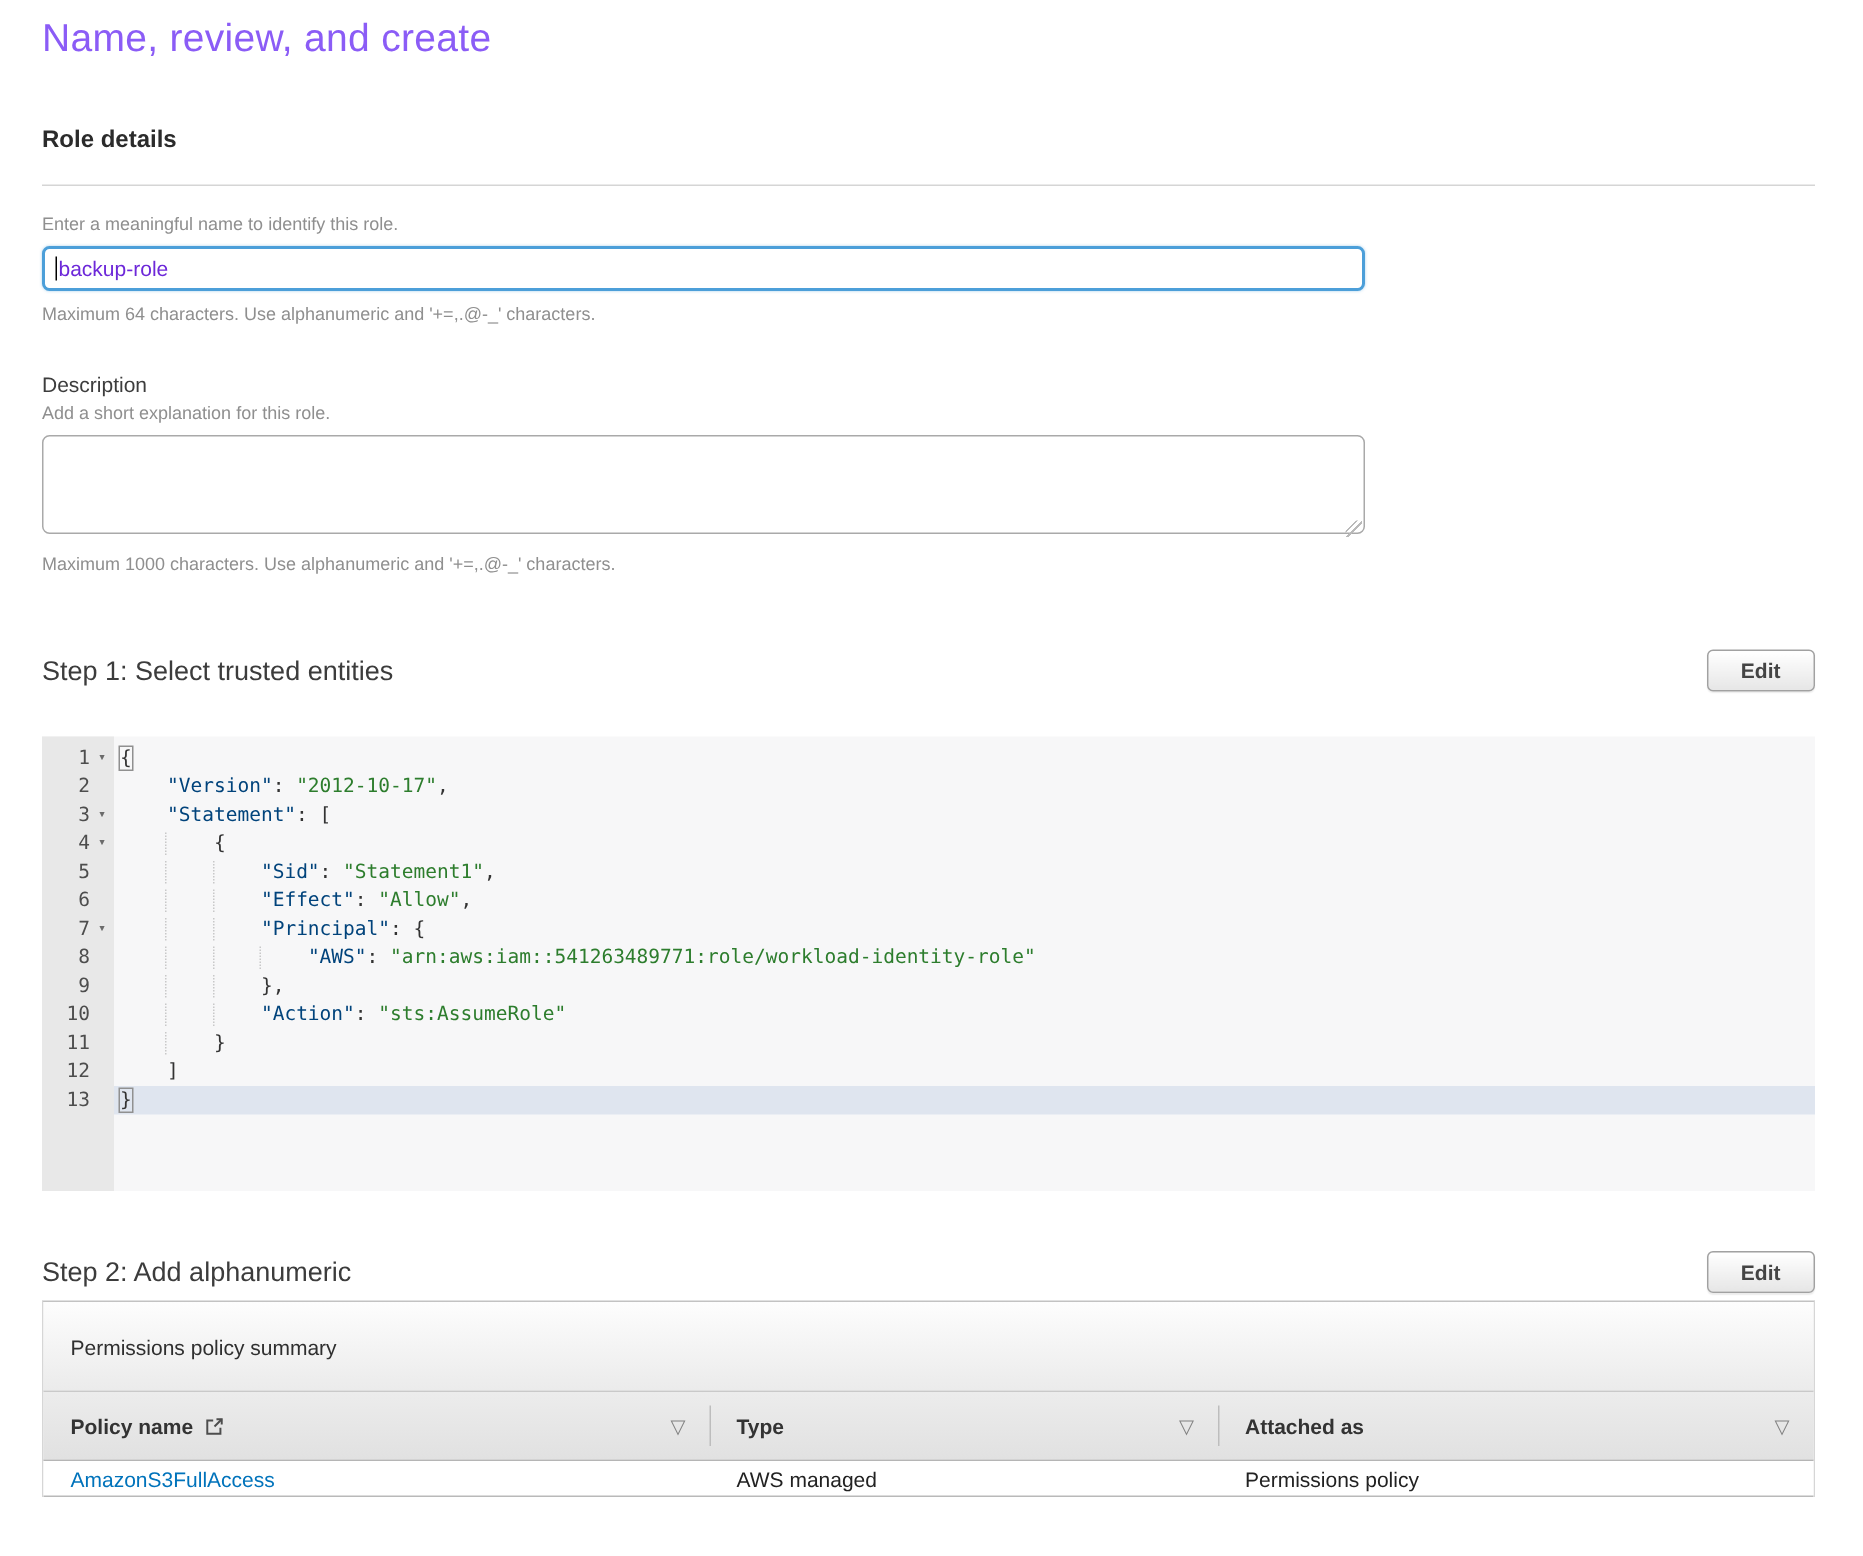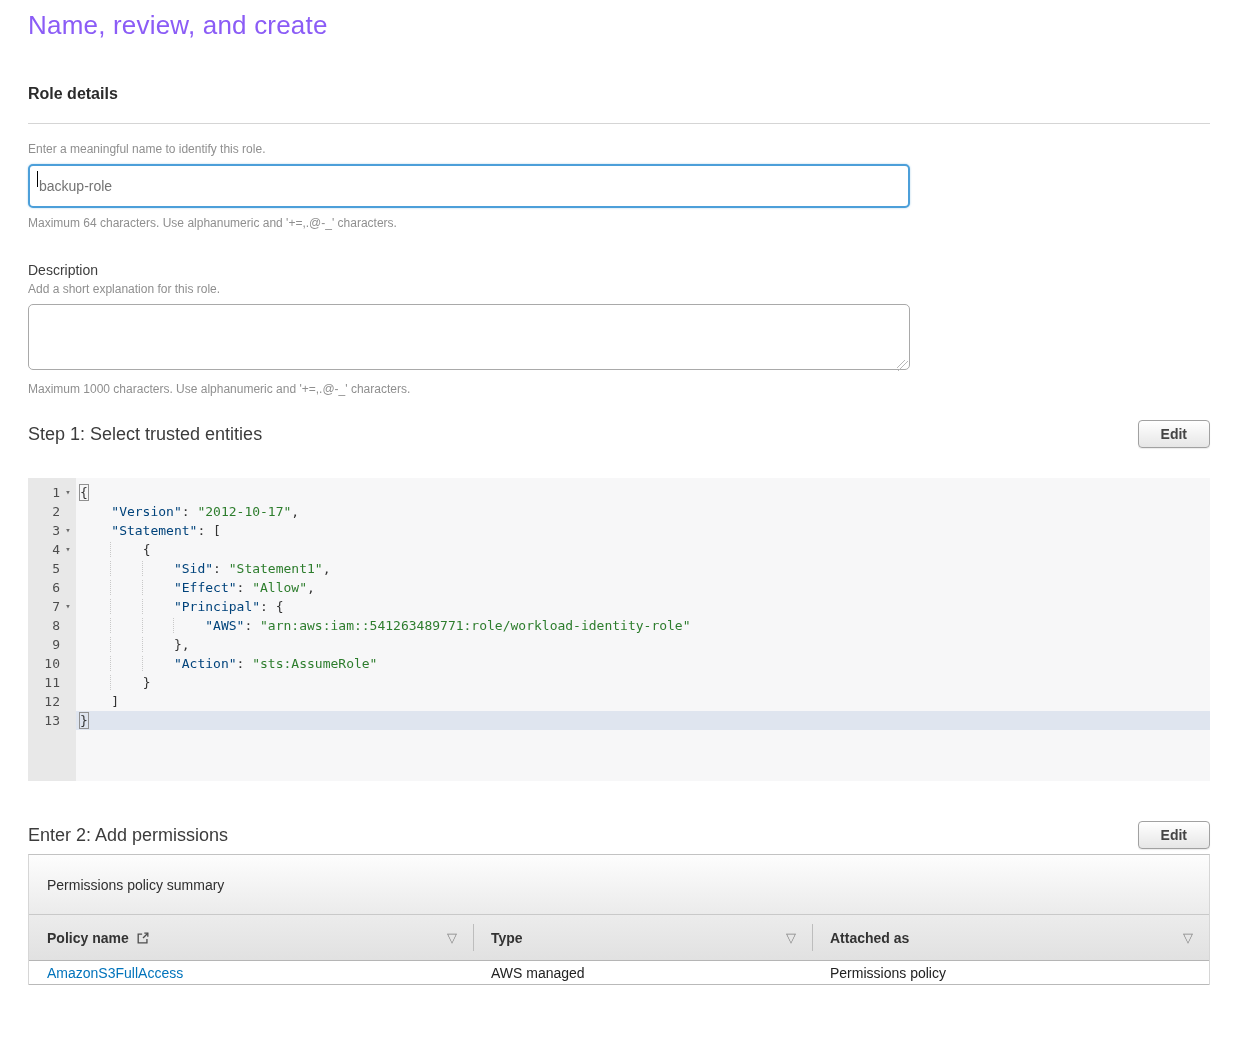--- a/index.html
+++ b/index.html
@@ -16,42 +16,42 @@
   .section-heading { font-size: 16px; font-weight: 700; color: #2b2b2b; margin-top: 44px; }
   hr.rule { border: none; border-top: 1px solid #d5d5d5; margin-top: 20px; }
 
   .field { margin-top: 18px; }
   .field-label { font-size: 14px; color: #3d3d3d; display: block; }
   .field-hint { font-size: 12px; color: #8f8f8f; margin-top: 4px; }
   .field-constraint { font-size: 12px; color: #8f8f8f; margin-top: 8px; }
 
   .input-wrap { position: relative; width: 882px; margin-top: 8px; }
   input.text-input {
-    width: 882px; height: 44px; padding: 0 9px; font-size: 14px; color: #737373;
+    width: 882px; height: 30px; padding: 0 9px; font-size: 14px; color: #6d28d9;
     font-family: "Liberation Sans", sans-serif;
     border: 2px solid #4c9fd9; border-radius: 5px; outline: none;
     box-shadow: 0 0 2px rgba(76,159,217,.5); background: #fff;
   }
   .caret { position: absolute; left: 9px; top: 7px; width: 1px; height: 16px; background: #000; }
 
   textarea.text-area {
     width: 882px; height: 66px; margin-top: 8px; padding: 6px 9px;
     font-size: 14px; font-family: "Liberation Sans", sans-serif; color: #111;
     border: 1px solid #a9a9a9; border-radius: 5px; outline: none; resize: none; background: #fff;
     position: relative;
   }
   .textarea-wrap { position: relative; width: 882px; }
   .resize-grip {
     position: absolute; right: 2px; bottom: 3px; width: 11px; height: 11px;
     background:
       linear-gradient(135deg, transparent 0 5px, #b9b9b9 5px 6px, transparent 6px 8px, #b9b9b9 8px 9px, transparent 9px);
   }
 
   .step-row { display: flex; align-items: center; justify-content: space-between; }
-  .step1-row { margin-top: 24px; }
+  .step1-row { margin-top: 50px; }
   .step2-row { margin-top: 40px; }
   .step-heading { font-size: 18px; font-weight: 400; color: #3c3c3c; }
 
   button.edit-btn {
     min-width: 68px; padding: 5px 22px; font-size: 14px; font-weight: 700; color: #444;
     font-family: "Liberation Sans", sans-serif;
     background: linear-gradient(#ffffff, #e6e6e6);
     border: 1px solid #a1a1a1; border-radius: 4px; cursor: pointer;
     box-shadow: 0 1px 1px rgba(0,0,0,.08);
   }
@@ -199,21 +199,21 @@
           <div class="c-line"><span class="ind">    </span><span class="ind guide">    </span><span class="ind guide">    </span><span class="tok-k">"Action"</span><span class="tok-p">: </span><span class="tok-s">"sts:AssumeRole"</span></div>
           <div class="c-line"><span class="ind">    </span><span class="ind guide">    </span><span class="tok-p">}</span></div>
           <div class="c-line"><span class="ind">    </span><span class="tok-p">]</span></div>
           <div class="c-line active"><span class="tok-b">}</span></div>
         </div>
     </div>
   </section>
 
   <section>
     <div class="step-row step2-row">
-      <h2 class="step-heading">Enter 2: Add permissions</h2>
+      <h2 class="step-heading">Step 2: Add alphanumeric</h2>
       <button class="edit-btn">Edit</button>
     </div>
 
     <div class="panel">
       <div class="panel-header">
         <span>Permissions policy summary</span>
       </div>
 
       <div class="thead">
         <div class="th">

